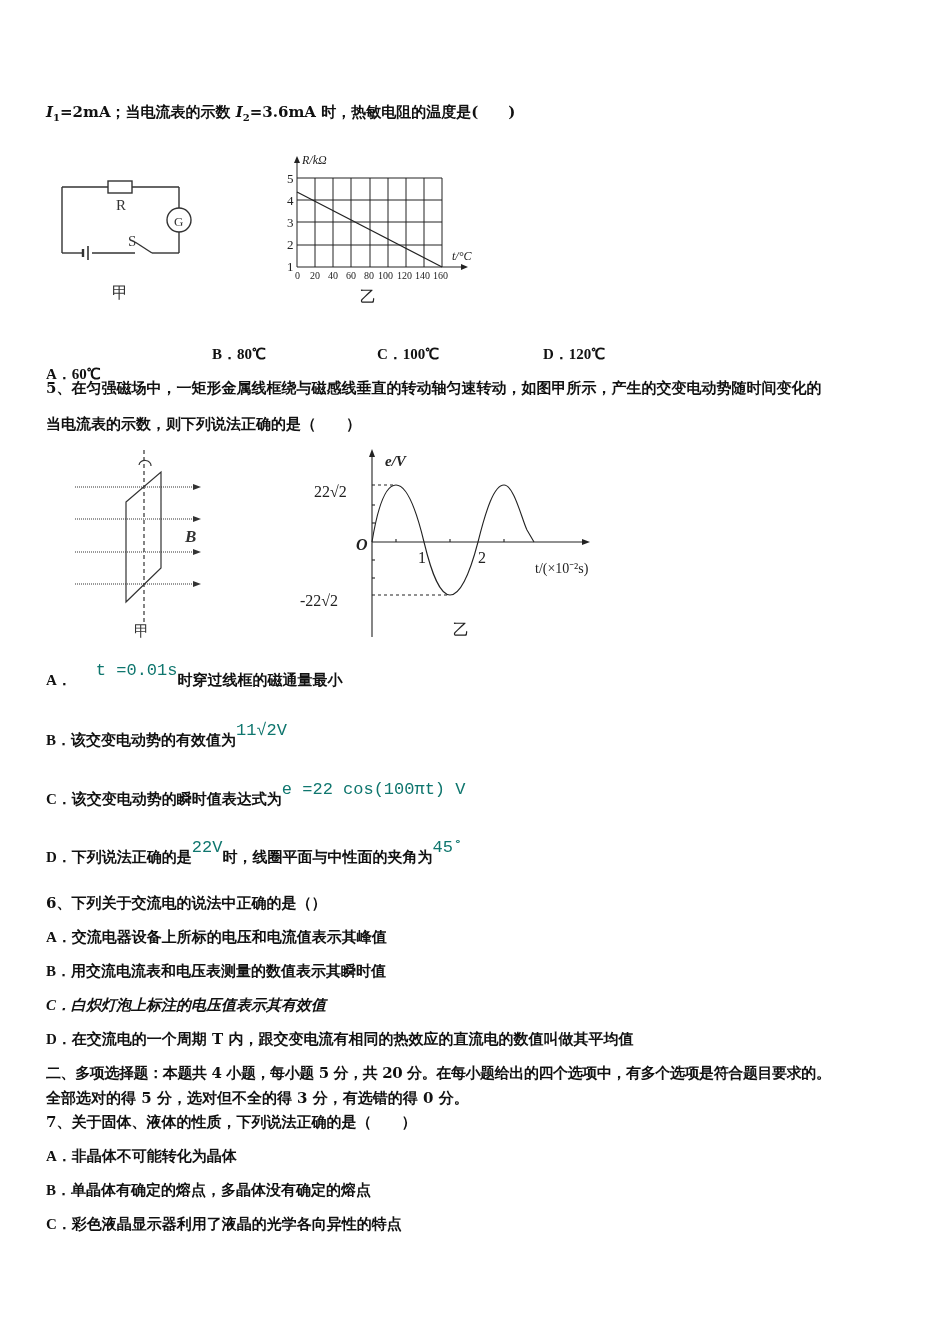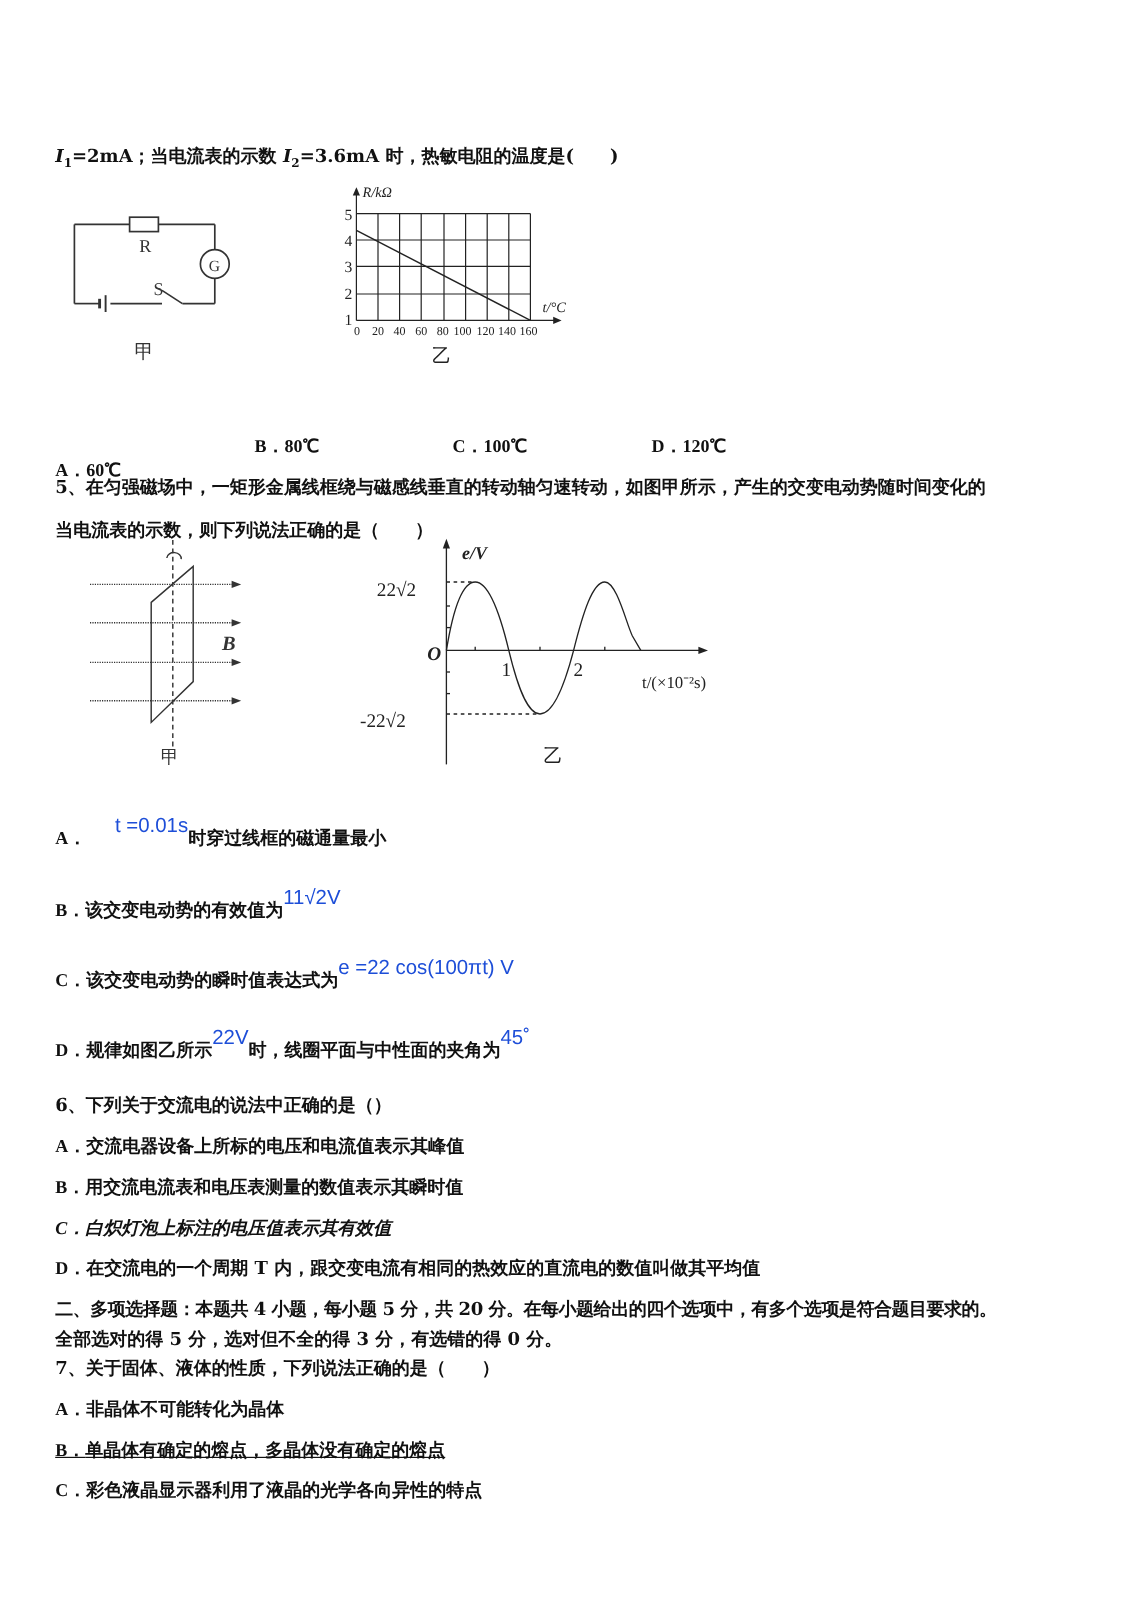--- a/index.html
+++ b/index.html
@@ -1,22 +1,22 @@
 <!DOCTYPE html>
 <html><head>
   <meta charset="utf-8">
   <style>
     html, body { margin: 0; padding: 0; background: #ffffff; }
     body { width: 950px; height: 1344px; position: relative; overflow: hidden;
            font-family: "DejaVu Serif", "Liberation Serif", serif; color: #111; }
     .abs { position: absolute; }
-    .line { position: absolute; font-size: 15px; white-space: nowrap; line-height: 20px; margin-top: 18px; }
+    .line { position: absolute; font-size: 15px; white-space: nowrap; line-height: 20px; }
     .bold { font-weight: bold; }
     .lbl { font-family: "Liberation Serif", serif; font-weight: bold; }
-    .math { font-family: Liberation Sans, sans-serif; color: #1d4ed8; font-size: 17px; position: relative; top: -10px; }
+    .math { font-family: Liberation Mono, monospace; color: #0f766e; font-size: 17px; position: relative; top: -10px; }
     .it { font-style: italic; }
     svg text { font-family: "Liberation Serif", serif; }
   </style>
 </head>
 <body>
 
 <div class="line bold" style="left:46px; top:102px;">
   <span class="it">I</span><sub style="font-size:10px">1</sub><span>=2mA；当电流表的示数 </span><span class="it">I</span><sub style="font-size:10px">2</sub><span>=3.6mA 时，热敏电阻的温度是(　　)</span>
 </div>
 
@@ -142,28 +142,28 @@
 <div class="line bold" style="left:46px; top:670px;">
   <span class="lbl">A．</span><span style="display:inline-block; width:24px"></span><span class="math" style="font-weight:normal">t =0.01s</span><span>时穿过线框的磁通量最小</span>
 </div>
 <div class="line bold" style="left:46px; top:730px;">
   <span class="lbl">B．</span><span>该交变电动势的有效值为</span><span class="math" style="font-weight:normal">11√2V</span>
 </div>
 <div class="line bold" style="left:46px; top:789px;">
   <span class="lbl">C．</span><span>该交变电动势的瞬时值表达式为</span><span class="math" style="font-weight:normal">e =22 cos(100πt) V</span>
 </div>
 <div class="line bold" style="left:46px; top:847px;">
-  <span class="lbl">D．</span><span>规律如图乙所示</span><span class="math" style="font-weight:normal">22V</span><span>时，线圈平面与中性面的夹角为</span><span class="math" style="font-weight:normal">45˚</span>
+  <span class="lbl">D．</span><span>下列说法正确的是</span><span class="math" style="font-weight:normal">22V</span><span>时，线圈平面与中性面的夹角为</span><span class="math" style="font-weight:normal">45˚</span>
 </div>
 
 <div class="line bold" style="left:46px; top:893px;">6、下列关于交流电的说法中正确的是（）</div>
 <div class="line bold" style="left:46px; top:927px;"><span class="lbl">A．</span><span>交流电器设备上所标的电压和电流值表示其峰值</span></div>
 <div class="line bold" style="left:46px; top:961px;"><span class="lbl">B．</span><span>用交流电流表和电压表测量的数值表示其瞬时值</span></div>
 <div class="line bold" style="left:46px; top:995px;font-style:italic;"><span class="lbl">C．</span><span>白炽灯泡上标注的电压值表示其有效值</span></div>
 <div class="line bold" style="left:46px; top:1029px;"><span class="lbl">D．</span><span>在交流电的一个周期 T 内，跟交变电流有相同的热效应的直流电的数值叫做其平均值</span></div>
 
 <div class="line bold" style="left:46px; top:1063px; letter-spacing:-0.4px;">二、多项选择题：本题共 4 小题，每小题 5 分，共 20 分。在每小题给出的四个选项中，有多个选项是符合题目要求的。</div>
 <div class="line bold" style="left:46px; top:1088px;">全部选对的得 5 分，选对但不全的得 3 分，有选错的得 0 分。</div>
 
 <div class="line bold" style="left:46px; top:1112px;">7、关于固体、液体的性质，下列说法正确的是（　　）</div>
 <div class="line bold" style="left:46px; top:1146px;text-align:center;"><span class="lbl">A．</span><span>非晶体不可能转化为晶体</span></div>
-<div class="line bold" style="left:46px; top:1180px;text-decoration:underline;"><span class="lbl">B．</span><span>单晶体有确定的熔点，多晶体没有确定的熔点</span></div>
+<div class="line bold" style="left:46px; top:1180px;"><span class="lbl">B．</span><span>单晶体有确定的熔点，多晶体没有确定的熔点</span></div>
 <div class="line bold" style="left:46px; top:1214px;"><span class="lbl">C．</span><span>彩色液晶显示器利用了液晶的光学各向异性的特点</span></div>
 
 </body></html>

